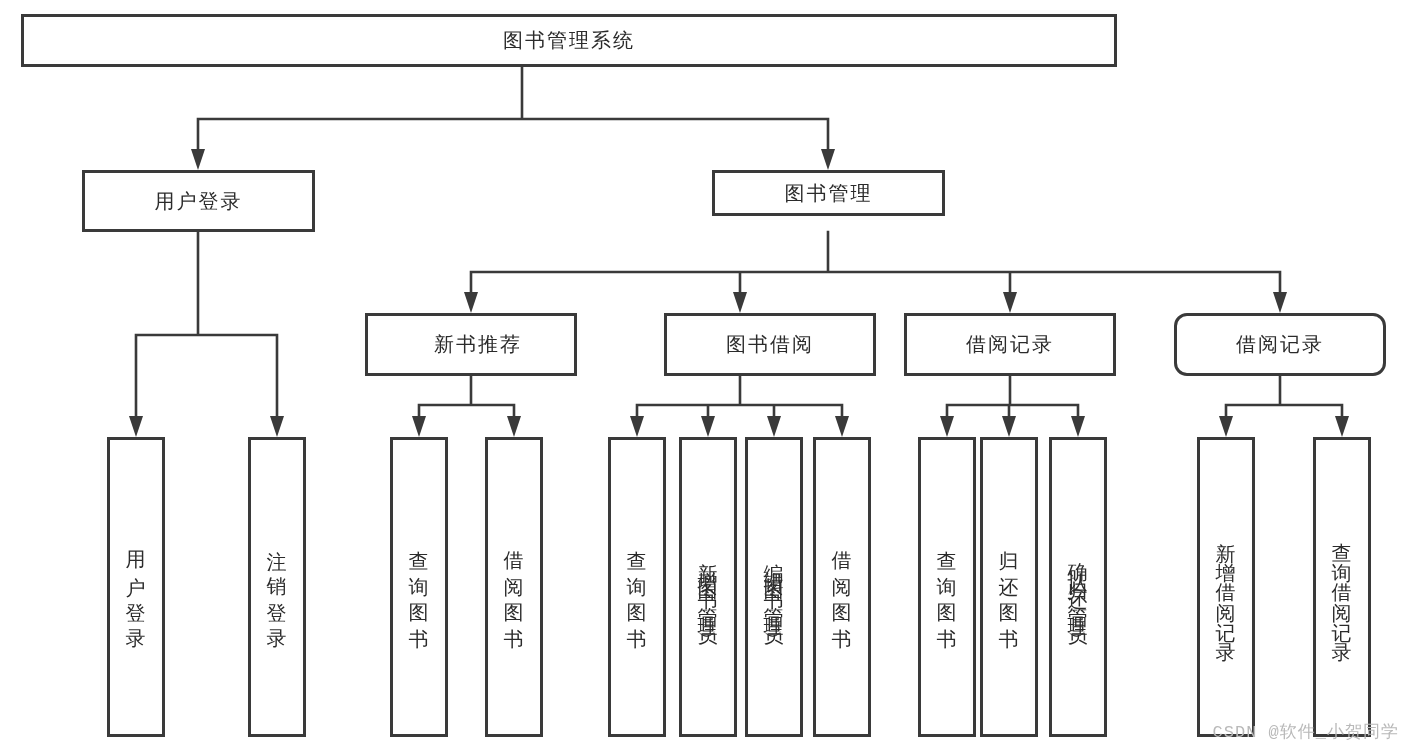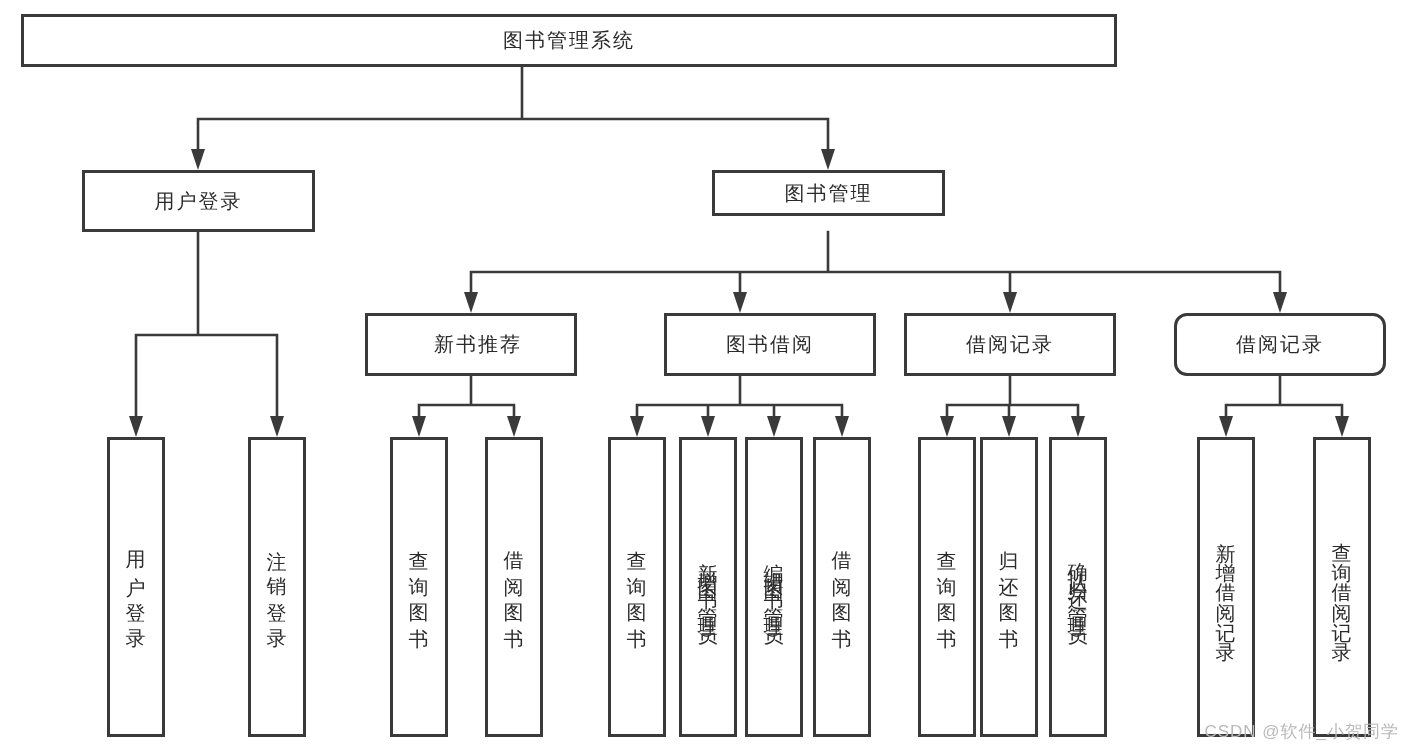--- a/index.html
+++ b/index.html
@@ -46,20 +46,21 @@
   .node.v .lbl.sp9 { letter-spacing: 9px;  }
   .watermark {
     position: absolute;
     right: 6px;
     bottom: 4px;
     z-index: 3;
     font-size: 17px;
     letter-spacing: 1px;
     color: #b9b9b9;
     white-space: nowrap;
+    font-family: Liberation Mono, monospace;
   }
 </style>
 </head>
 <body>
 
 <div class="canvas">
 
   <svg class="connectors" viewBox="0 0 1405 747" xmlns="http://www.w3.org/2000/svg">
     <g stroke="#3a3a3a" stroke-width="2.6" fill="none" stroke-linecap="square">
 

